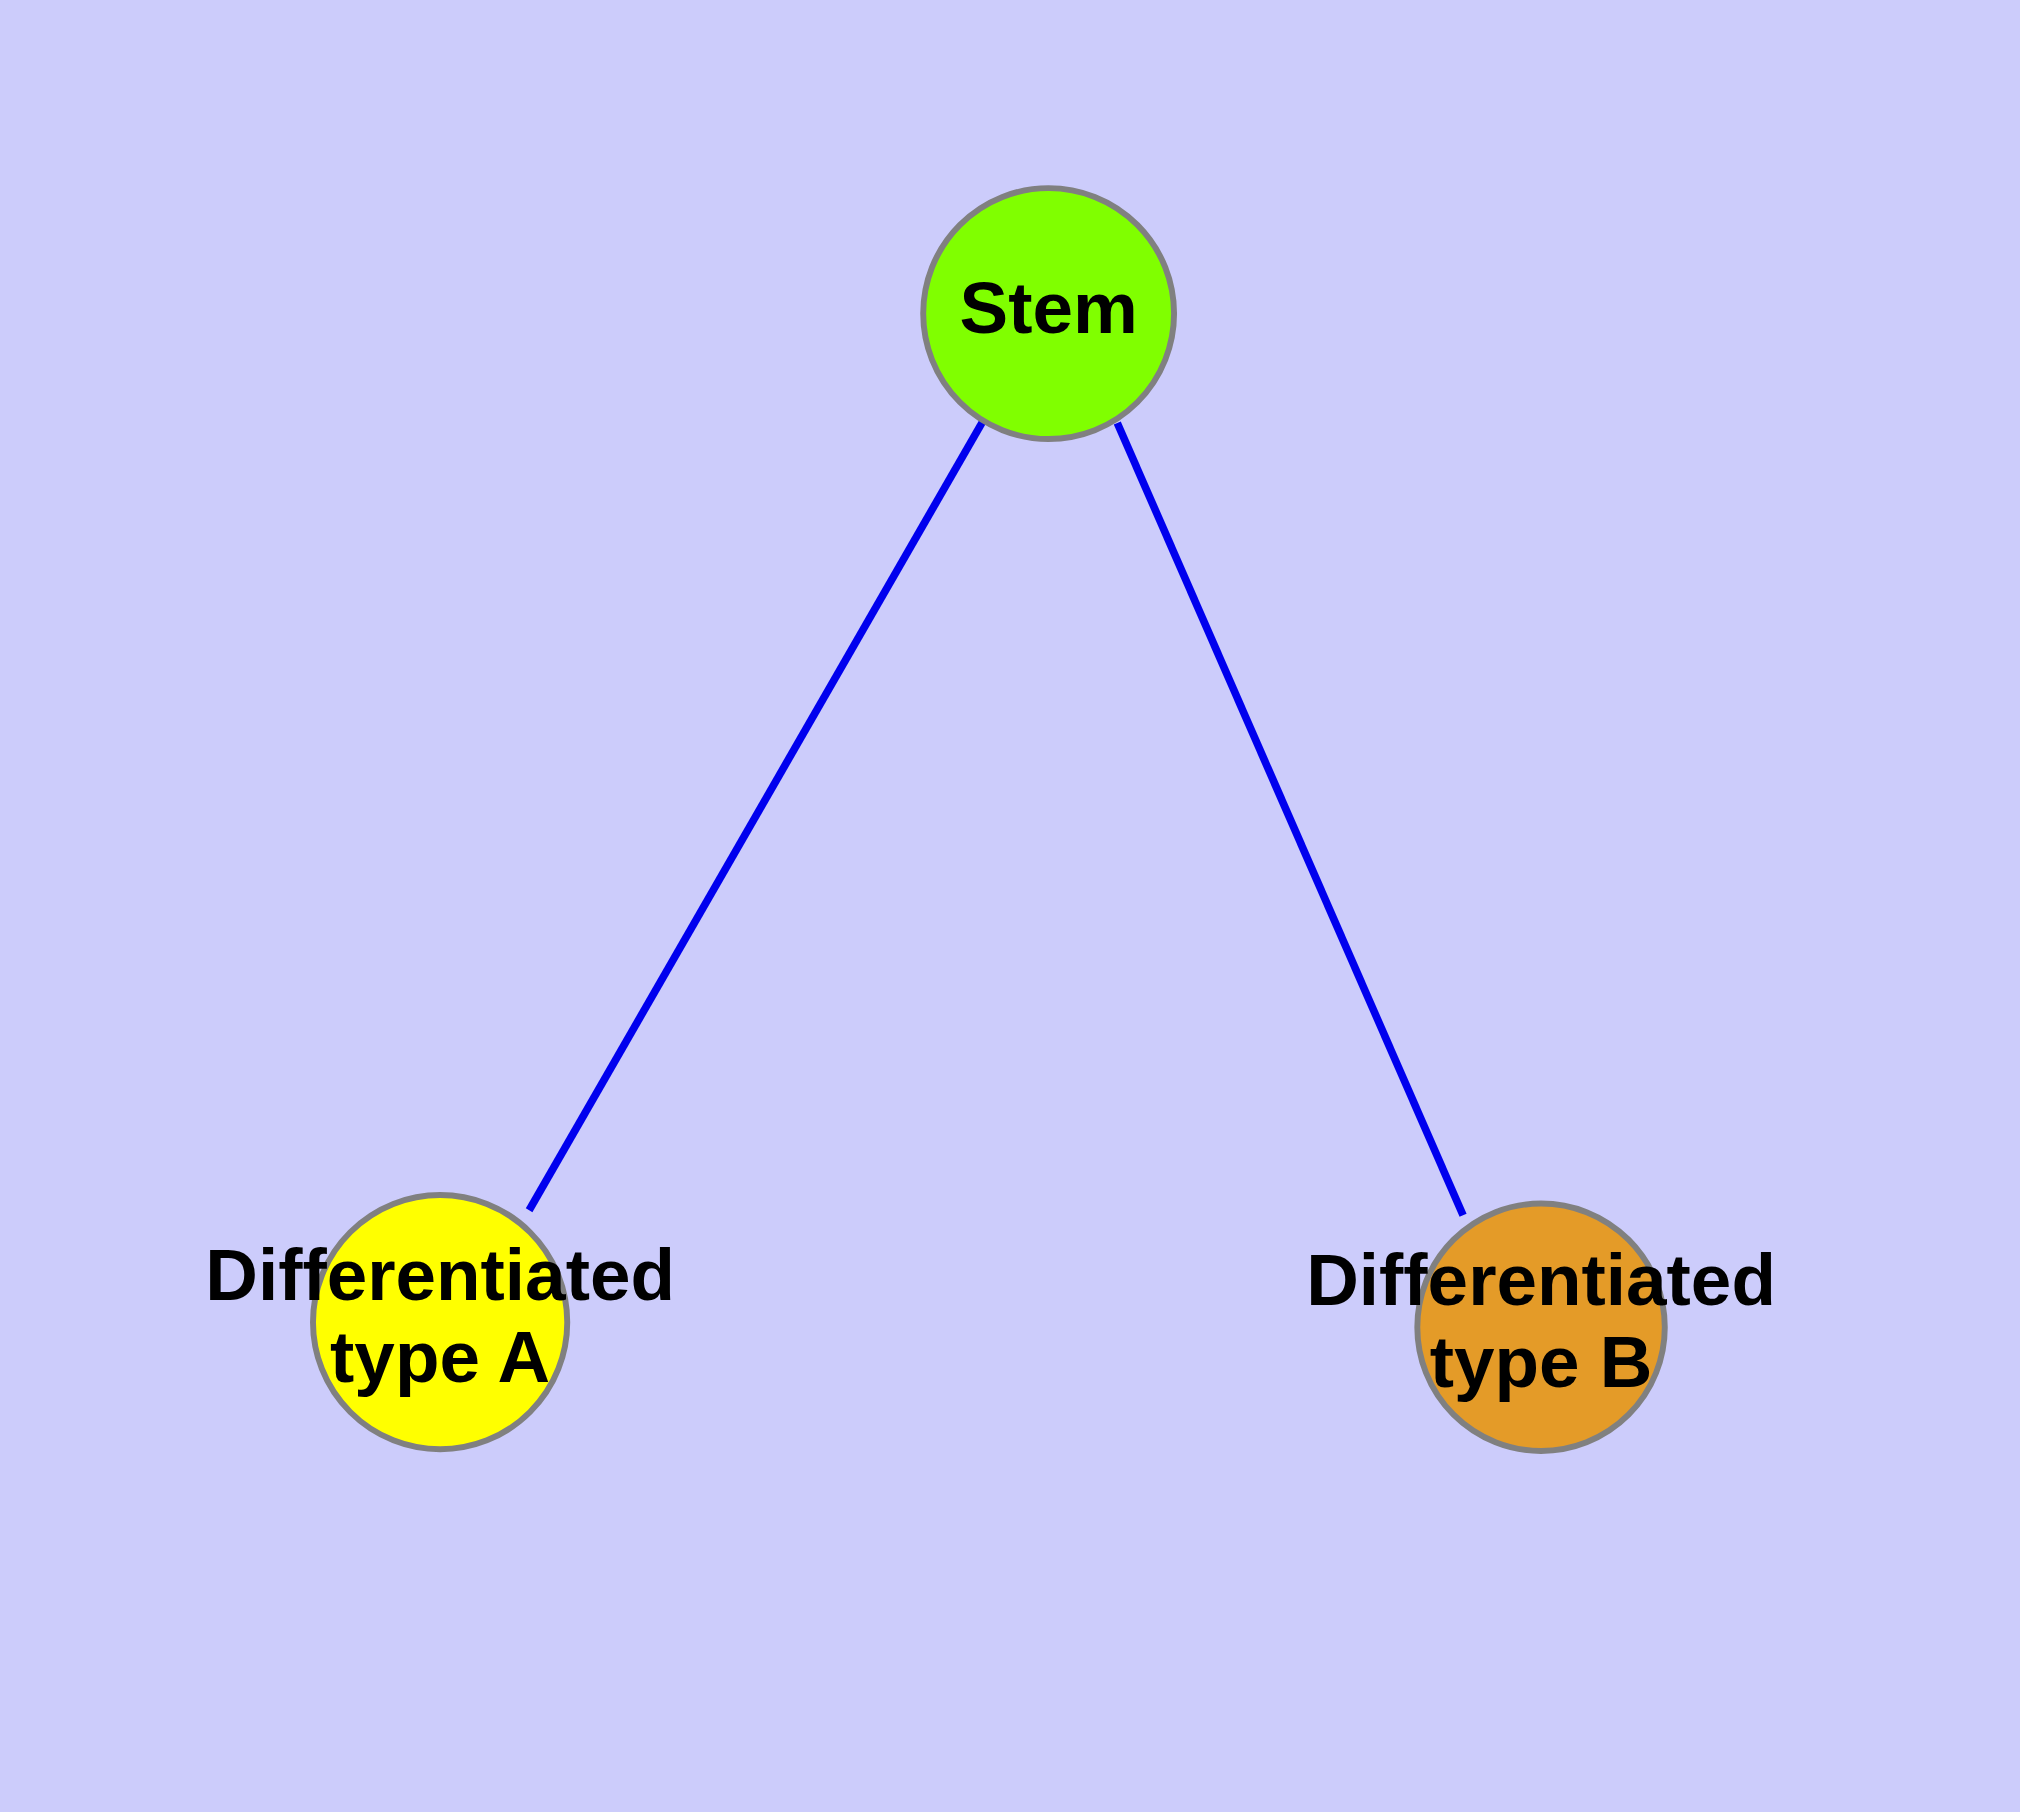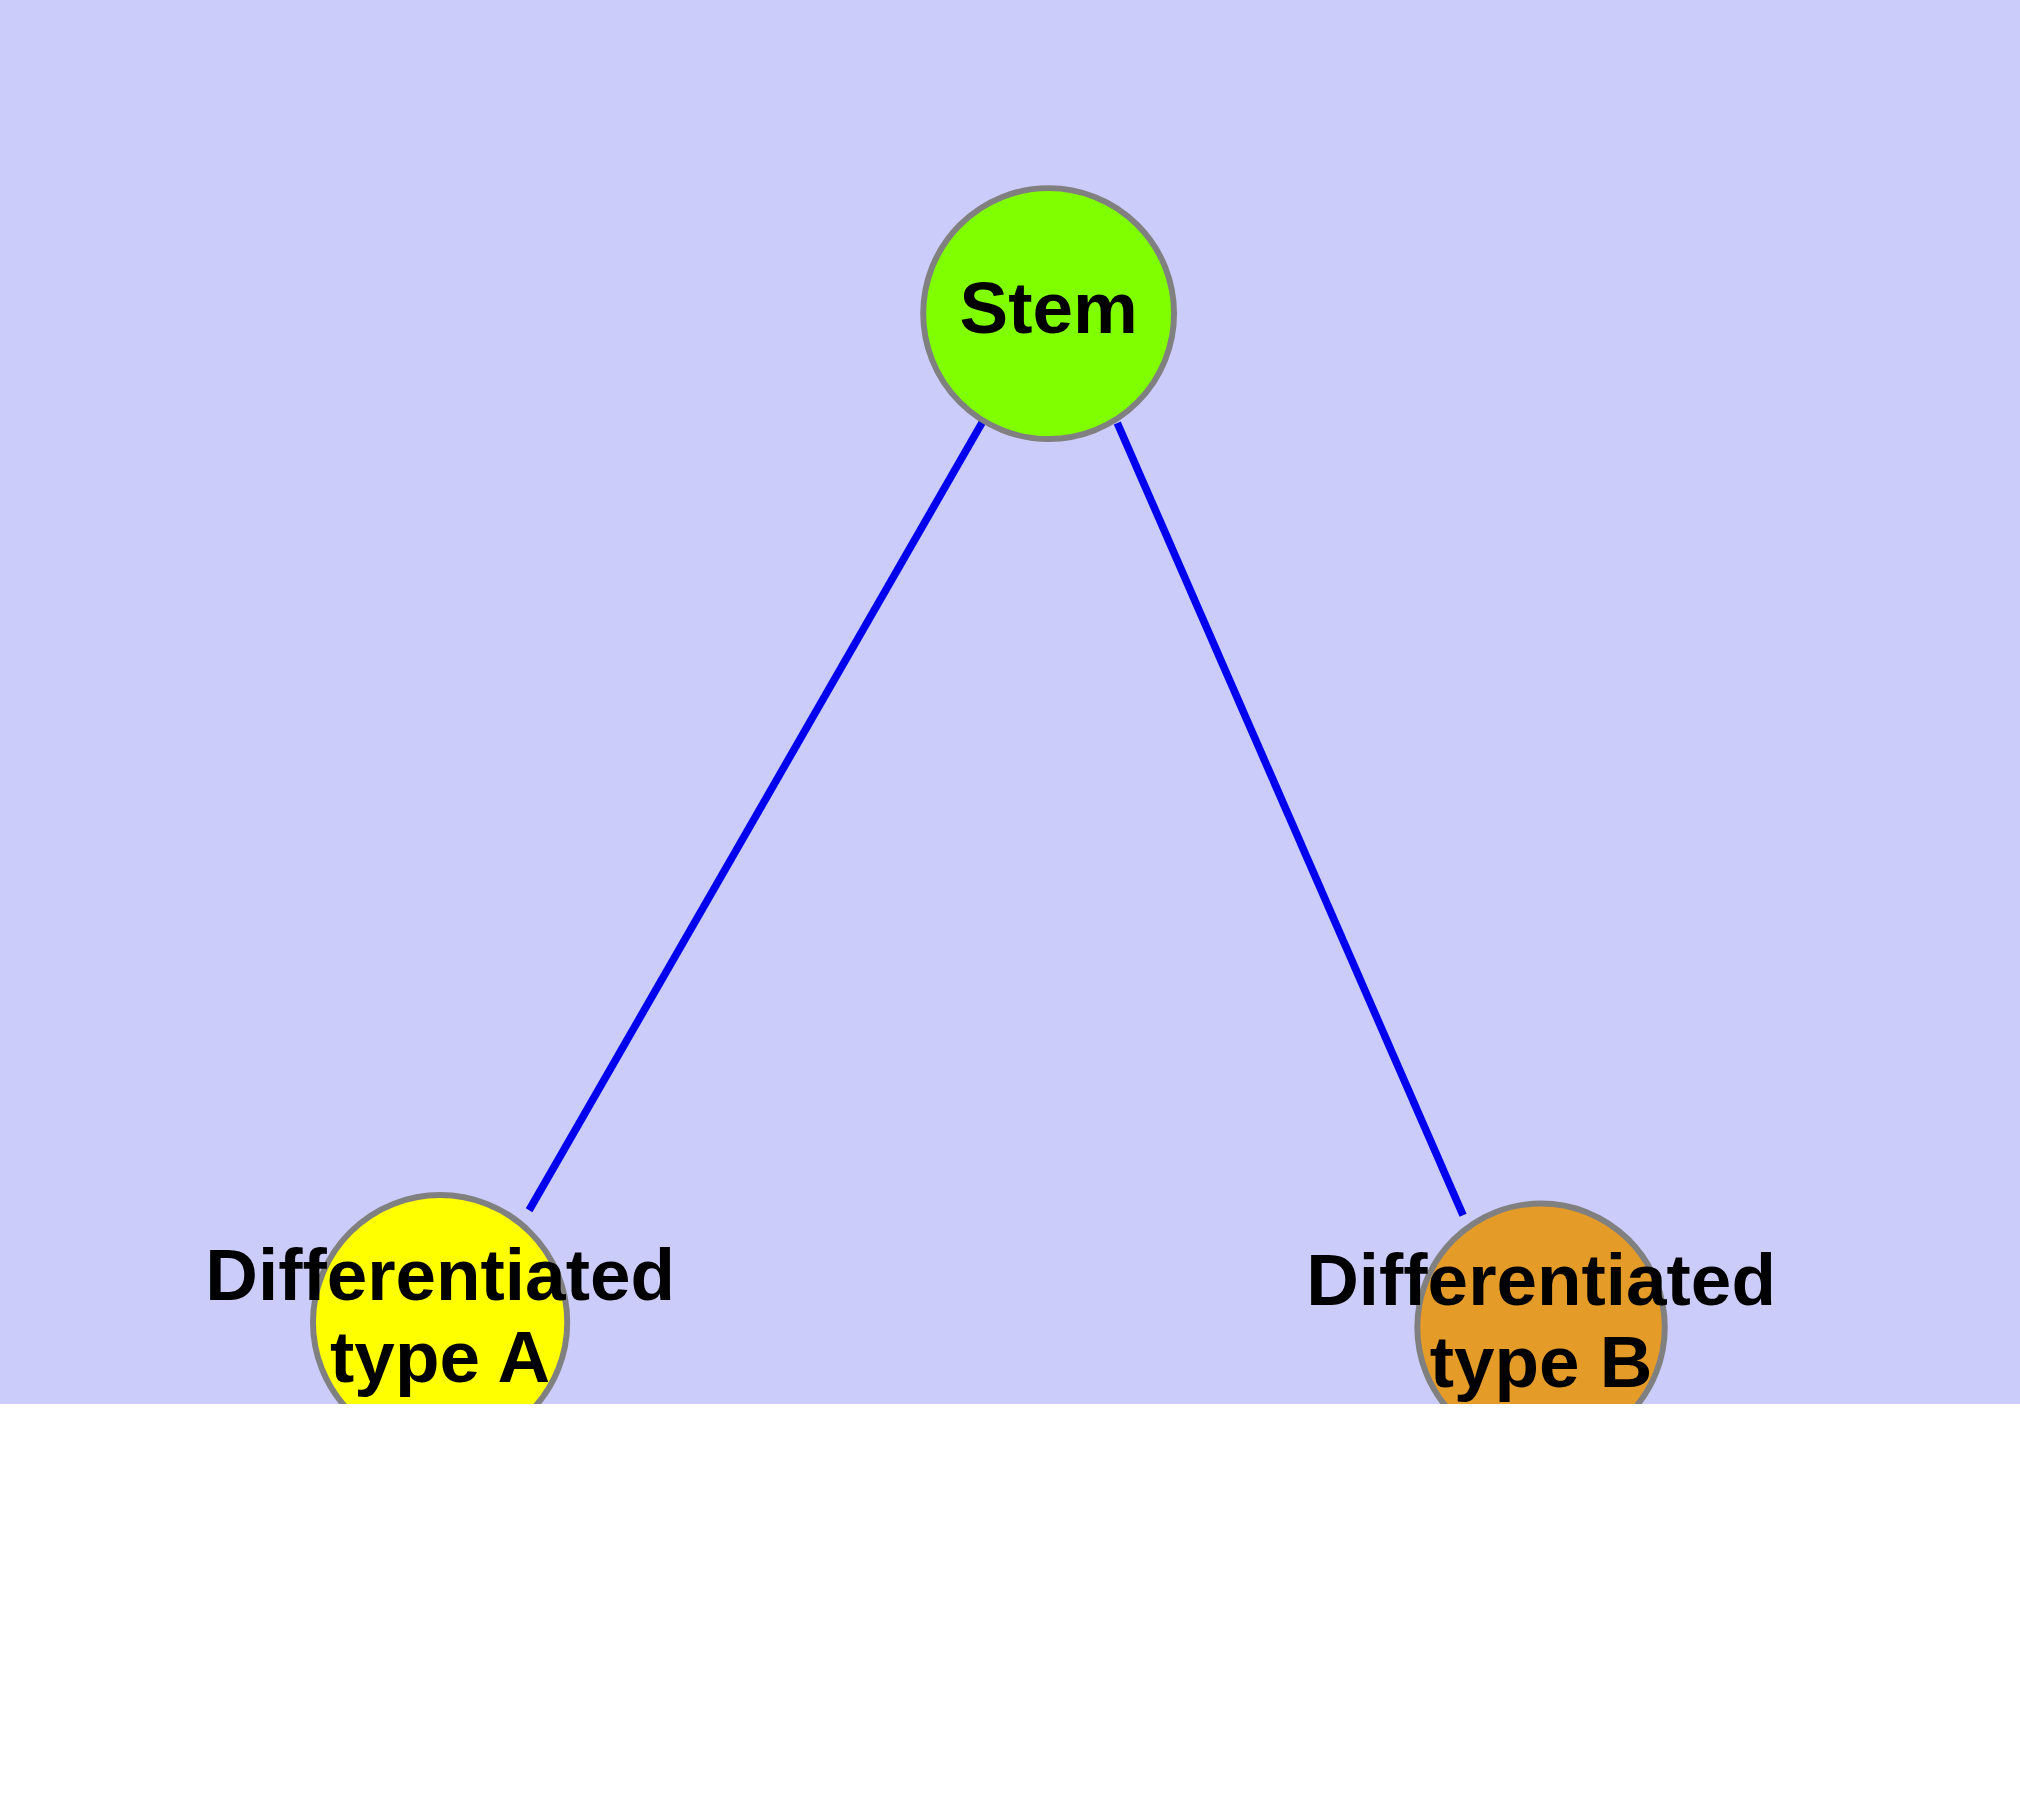--- a/index.html
+++ b/index.html
@@ -35,21 +35,21 @@
     font-weight: bold;
     fill: #000000;
     text-anchor: middle;
     dominant-baseline: middle;
     white-space: pre;
   }
 </style>
 </head>
 <body>
 
-<div id="canvas" style="width: 2021px; height: 1404px;">
+<div id="canvas" style="width: 2021px; height: 1812px;">
 
   <div id="graph-background" style="background: rgb(204, 204, 251);"></div>
 
   <svg id="graph-svg" viewBox="0 0 2384 2138" xmlns="http://www.w3.org/2000/svg" style="width: 2021px; height: 1812px;">
 
     <g id="edges-layer">
         <line x1="1160" y1="496" x2="624" y2="1428" stroke="#0000ee" stroke-width="9" stroke-linecap="butt"></line>
         <line x1="1318" y1="499" x2="1726" y2="1434" stroke="#0000ee" stroke-width="9" stroke-linecap="butt"></line>
       </g>
     <g id="nodes-layer">

